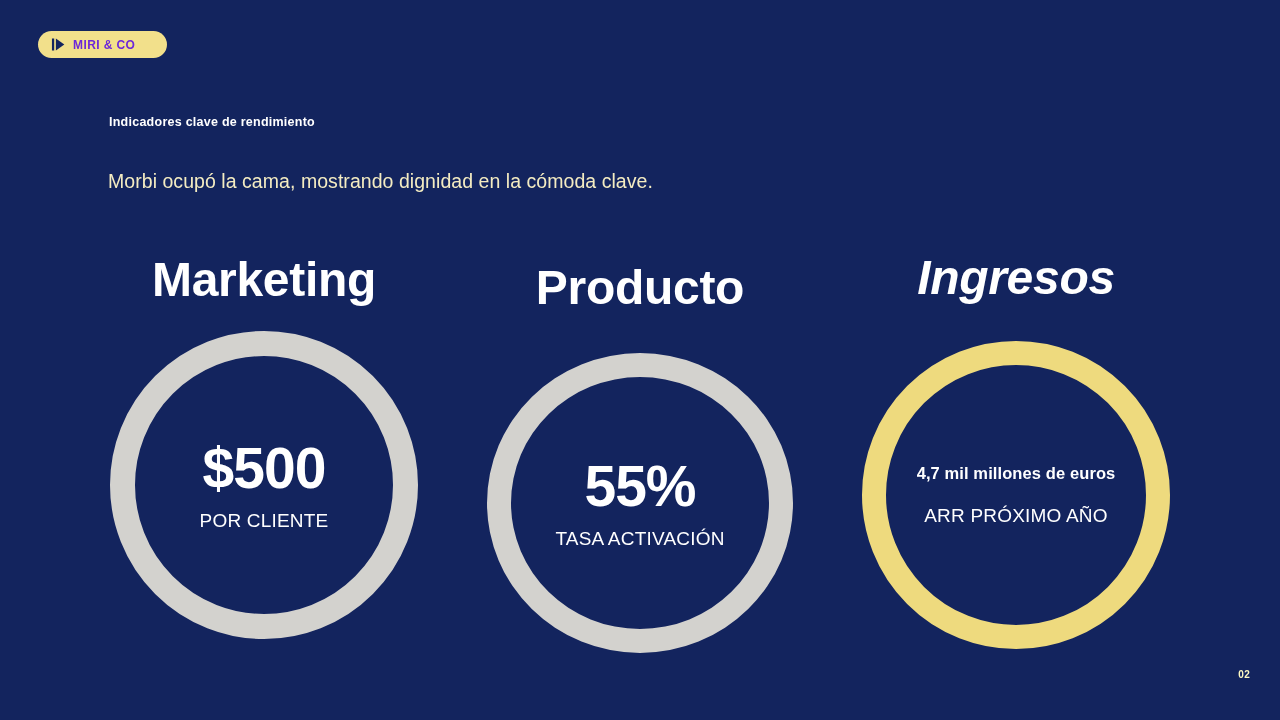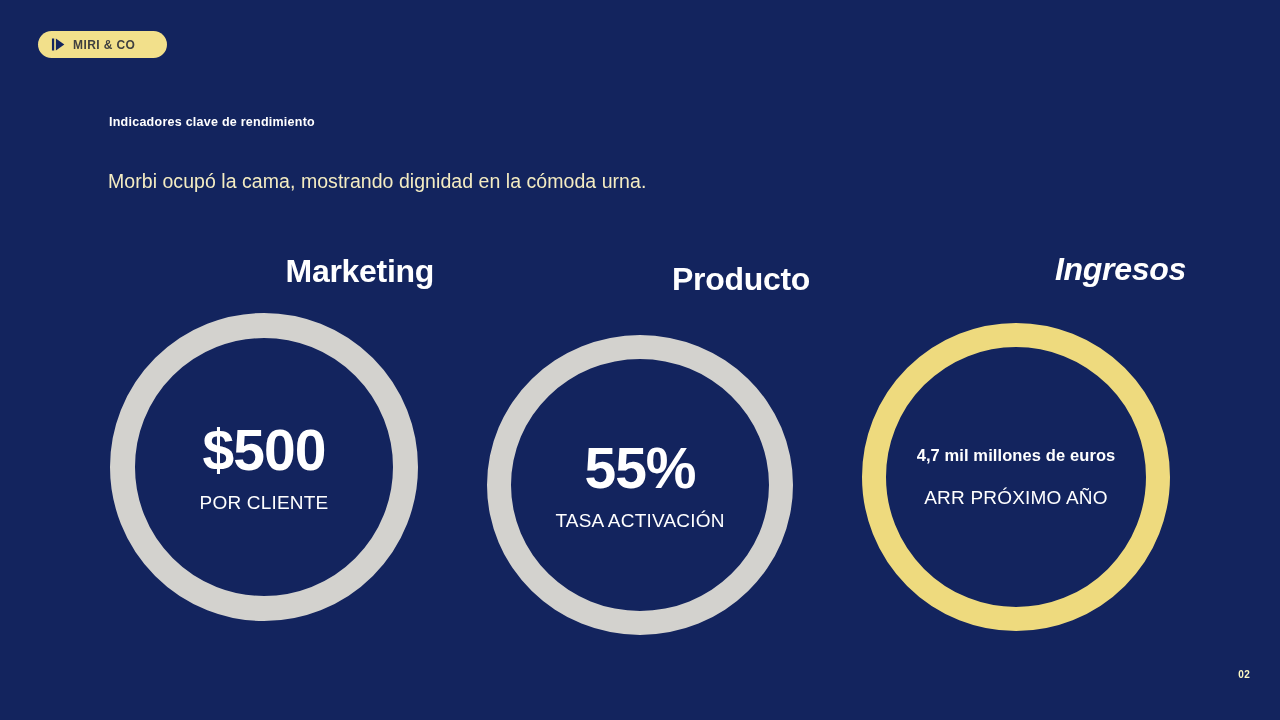--- a/index.html
+++ b/index.html
@@ -39,21 +39,21 @@
   .logo-mark {
     width:15px;
     height:15px;
     flex:0 0 auto;
     display:block;
   }
   .logo-text {
     font-size:12px;
     font-weight:bold;
     letter-spacing:0.4px;
-    color:#404040;
+    color:#6d28d9;
     white-space:nowrap;
     line-height:1;
   }
 
   
   .eyebrow {
     position:absolute;
     left:109px;
     top:115px;
     font-size:12.5px;
@@ -89,27 +89,26 @@
     position:absolute;
     top:0;
     width:340px;
     text-align:center;
   }
   .kpi-col.c0 { left:94px; }
   .kpi-col.c1 { left:470px;margin-top:8px; }
   .kpi-col.c2 { left:846px; }
 
   .kpi-title {
-    font-size:32px;
+    font-size:48px;
     font-weight:bold;
     color:#ffffff;
     letter-spacing:-0.3px;
     line-height:1.1;
     white-space:nowrap;
-    text-align:right;
   }
   .kpi-col.c0 .kpi-title { margin-top:8px; }
   .kpi-col.c1 .kpi-title { margin-top:8px; }
   .kpi-col.c2 .kpi-title { margin-top:6px;font-style:italic; }
 
   .donut {
     position:relative;
     width:308px;
     height:308px;
     margin:0 auto;
@@ -175,21 +174,21 @@
     <svg class="logo-mark" viewBox="0 0 16 16">
       <rect x="1" y="1.6" width="2.4" height="12.8" fill="#13245e"></rect>
       <path d="M5.2 1.6 L14.2 8 L5.2 14.4 Z" fill="#13245e"></path>
     </svg>
     <span class="logo-text">MIRI &amp; CO</span>
   </div>
 
   <div class="eyebrow">Indicadores clave de rendimiento</div>
 
   <div class="body-copy">
-    <span class="line">Morbi ocupó la cama, mostrando dignidad en la cómoda urna.</span>
+    <span class="line">Morbi ocupó la cama, mostrando dignidad en la cómoda clave.</span>
   </div>
 
   <div class="kpi-row">
 
     <div class="kpi-col c0">
       <div class="kpi-title">Marketing</div>
       <div class="donut">
         <div class="donut-inner">
           <div class="donut-value">$500</div>
           <div class="donut-label">POR CLIENTE</div>

